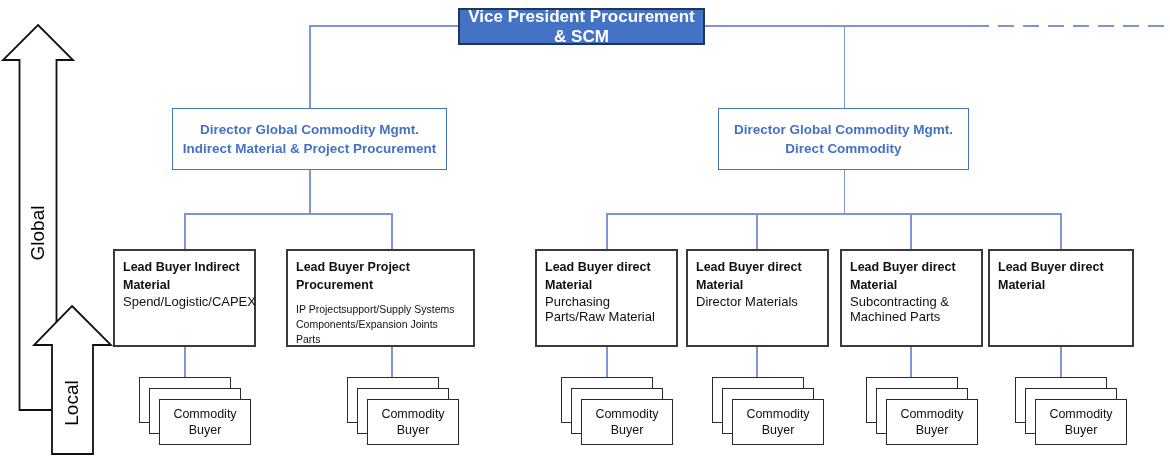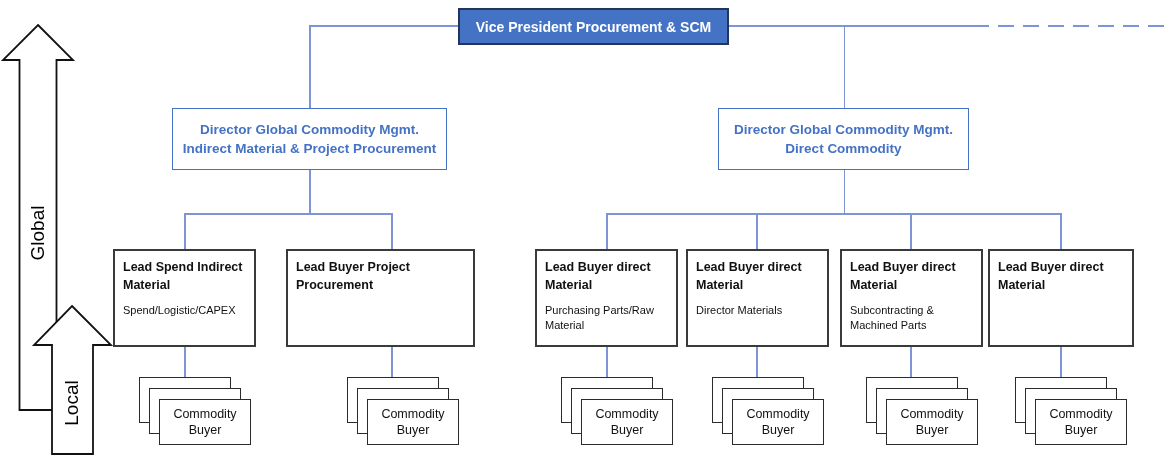--- a/index.html
+++ b/index.html
@@ -6,32 +6,32 @@
   .canvas { position:relative; width:1170px; height:473px; background:#fff; overflow:hidden; }
 
   
   .hline, .vline { position:absolute; background:var(--connector_blue,#7d95d6); }
   .hline { height:1.5px; }
   .vline { width:1.5px; }
   .dashline { position:absolute; height:2px;
     background:repeating-linear-gradient(90deg, var(--connector_blue,#7d95d6) 0 16px, transparent 16px 25px); }
 
   
-  .vp { position:absolute; left:458px; top:8px; width:271px; height:37px;
+  .vp { position:absolute; left:458px; top:8px; width:247px; height:37px;
     background:var(--vp_fill,#4472C4); border:2px solid var(--vp_border,#24355c);
-    box-sizing:border-box; color:#fff; font-weight:bold; font-size:14px;
+    box-sizing:border-box; color:#fff; font-weight:bold; font-size:17px;
     display:flex; align-items:center; justify-content:center; text-align:center; }
   .director { position:absolute; top:108px; height:62px; background:#fff;
     border:1.5px solid var(--director_blue,#4472C4); box-sizing:border-box;
     color:var(--director_blue,#4472C4); font-weight:bold; font-size:13.5px; line-height:19px;
     display:flex; flex-direction:column; align-items:center; justify-content:center; text-align:center; }
   .lead { position:absolute; top:249px; height:98px; background:#fff;
     border:2px solid var(--box_border,#3a3a3a); box-sizing:border-box; padding:7px 8px; }
   .lead-title { font-weight:bold; font-size:12.5px; line-height:18px; color:#111; }
-  .lead-sub { font-size:11px; line-height:15px; color:#111; margin-top:9px; }
+  .lead-sub { font-size:13px; line-height:15px; color:#111; }
   .lead.wide .lead-sub { font-size:10.5px; margin-top:8px; }
 
   
   .stack { position:absolute; top:377px; width:113px; height:69px;padding-left:32px; }
   .card { position:absolute; width:92px; height:46px; background:#fff;
     border:1.5px solid #2b2b2b; box-sizing:border-box; }
   .card.back { left:0; top:0; }
   .card.mid { left:10px; top:11px; }
   .card.front { left:20px; top:22px; display:flex; align-items:center; justify-content:center;
     text-align:center; font-size:12.5px; line-height:16px; color:#111; }
@@ -82,25 +82,26 @@
   <div class="director" style="left:172px;width:275px;">
     <div>Director Global Commodity Mgmt.</div>
     <div>Indirect Material &amp; Project Procurement</div>
   </div>
   <div class="director" style="left:718px;width:251px;">
     <div>Director Global Commodity Mgmt.</div>
     <div>Direct Commodity</div>
   </div>
 
   <div class="lead" style="left:113px;width:143px;">
-    <div class="lead-title">Lead Spend Indirect Material</div>
+    <div class="lead-title">Lead Buyer Indirect Material</div>
     <div class="lead-sub">Spend/Logistic/CAPEX</div>
   </div>
   <div class="lead wide" style="left:286px;width:189px;">
     <div class="lead-title">Lead Buyer Project Procurement</div>
+    <div class="lead-sub">IP Projectsupport/Supply Systems Components/Expansion Joints Parts</div>
   </div>
   <div class="lead" style="left:535px;width:143px;">
     <div class="lead-title">Lead Buyer direct Material</div>
     <div class="lead-sub">Purchasing Parts/Raw Material</div>
   </div>
   <div class="lead" style="left:686px;width:143px;">
     <div class="lead-title">Lead Buyer direct Material</div>
     <div class="lead-sub">Director Materials</div>
   </div>
   <div class="lead" style="left:840px;width:143px;">

